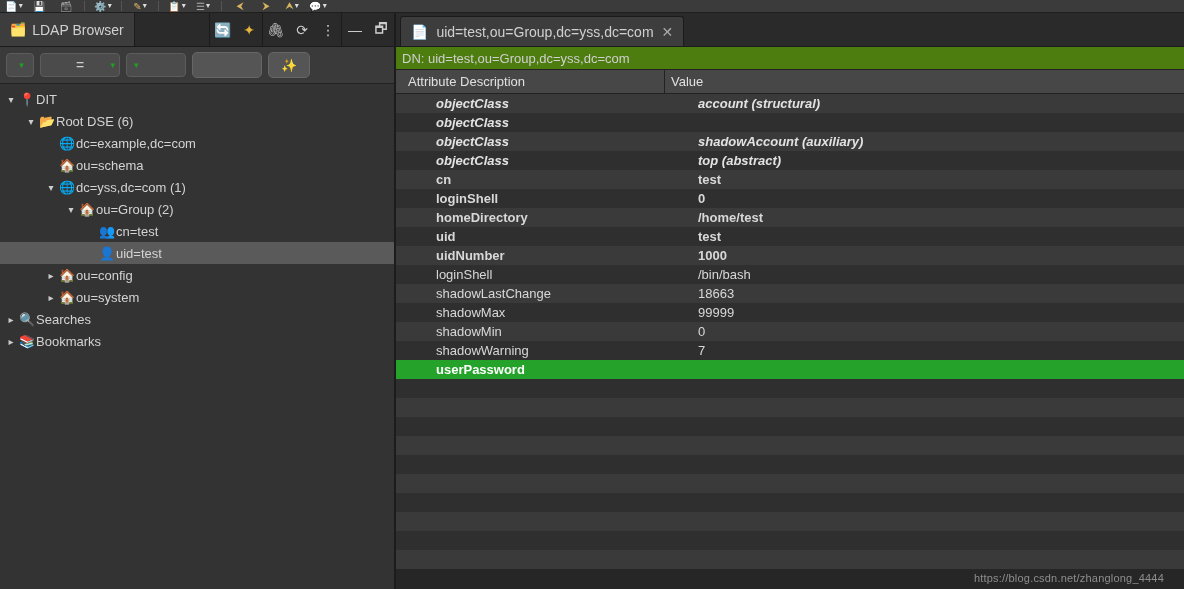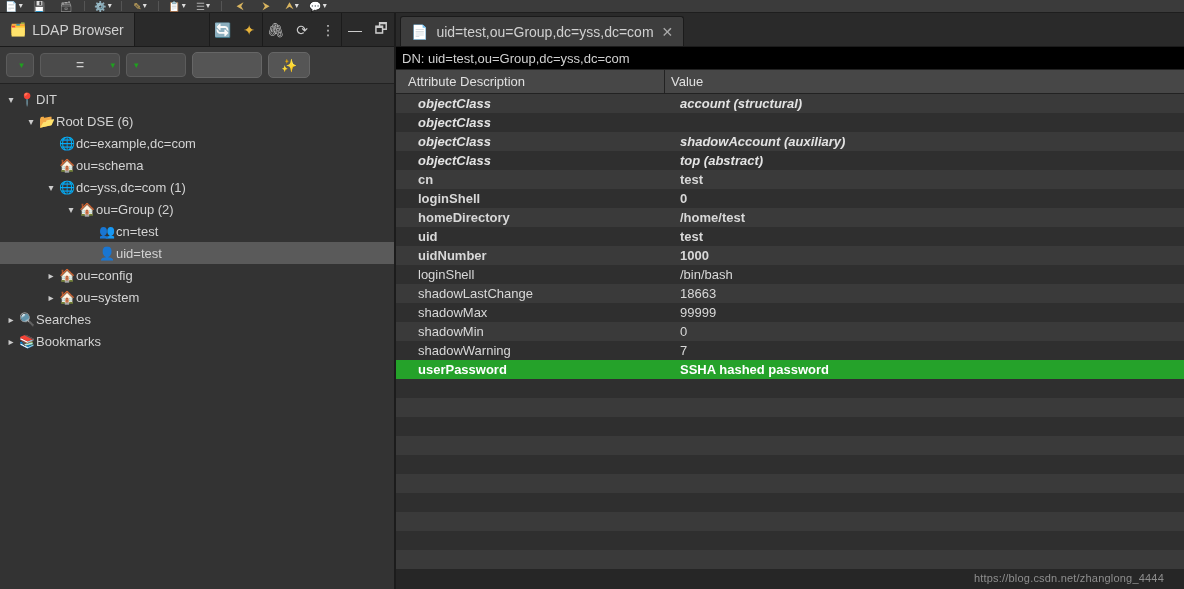--- a/index.html
+++ b/index.html
@@ -78,32 +78,32 @@
     height:33px;background:var(--tab-bg);display:flex;align-items:flex-end;border-bottom:1px solid #1b1b1b;
     padding-left:4px;
   }
   .editor-tab{
     display:flex;align-items:center;gap:8px;height:29px;background:var(--tab-active);
     padding:0 10px;border:1px solid #1b1b1b;border-bottom:none;border-radius:3px 3px 0 0;
     font-size:14px;color:#d0d0d0;
   }
   .editor-tab .close{font-size:14px;color:#aaa;}
   .dn-bar{
-    height:22px;display:flex;align-items:center;padding:0 6px;background:#000000;border-bottom:1px solid #222;
+    height:22px;display:flex;align-items:center;padding:0 6px;background:#4d7c0f;border-bottom:1px solid #222;
     font-size:13px;color:#d0d0d0;
   }
   .attr-table{flex:1;background:#262626;overflow:hidden;display:flex;flex-direction:column;position:relative;}
   .attr-head{
     display:flex;height:23px;background:var(--header-bg);color:#e0e0e0;font-size:13px;border-bottom:1px solid #222;
   }
   .col-desc{width:256px;padding-left:12px;display:flex;align-items:center;border-right:1px solid #222;}
   .col-val{flex:1;padding-left:6px;display:flex;align-items:center;}
   .attr-body{flex:1;overflow:hidden;}
   .attr-row{display:flex;height:19px;align-items:center;font-size:13px;}
-  .attr-row .c1{width:256px;padding-left:22px;overflow:hidden;text-overflow:ellipsis;}
+  .attr-row .c1{width:256px;padding-left:40px;overflow:hidden;text-overflow:ellipsis;}
   .attr-row .c2{flex:1;padding-left:6px;overflow:hidden;text-overflow:ellipsis;}
   .attr-row.odd{background:var(--row-odd);}
   .attr-row.even{background:var(--row-even);}
   .attr-row.bold .c1,.attr-row.bold .c2{font-weight:bold;}
   .attr-row.italic .c1,.attr-row.italic .c2{font-style:italic;color:var(--italic);}
   .attr-row.green{background:var(--green);color:#fff;}
   .attr-row.green .c1,.attr-row.green .c2{font-weight:bold;}
   .watermark{
     position:absolute;right:20px;bottom:6px;font-size:11px;color:#8e8e8e;letter-spacing:.2px;
   }
@@ -337,21 +337,20 @@
           <div class="attr-row odd">
             <div class="c1">shadowMin</div>
             <div class="c2">0</div>
           </div>
           <div class="attr-row even">
             <div class="c1">shadowWarning</div>
             <div class="c2">7</div>
           </div>
           <div class="attr-row green">
             <div class="c1">userPassword</div>
-            <div class="c2">SSHA hashed password</div>
           </div>
           <div class="attr-row even">
             <div class="c1"></div>
             <div class="c2"></div>
           </div>
           <div class="attr-row odd">
             <div class="c1"></div>
             <div class="c2"></div>
           </div>
           <div class="attr-row even">

